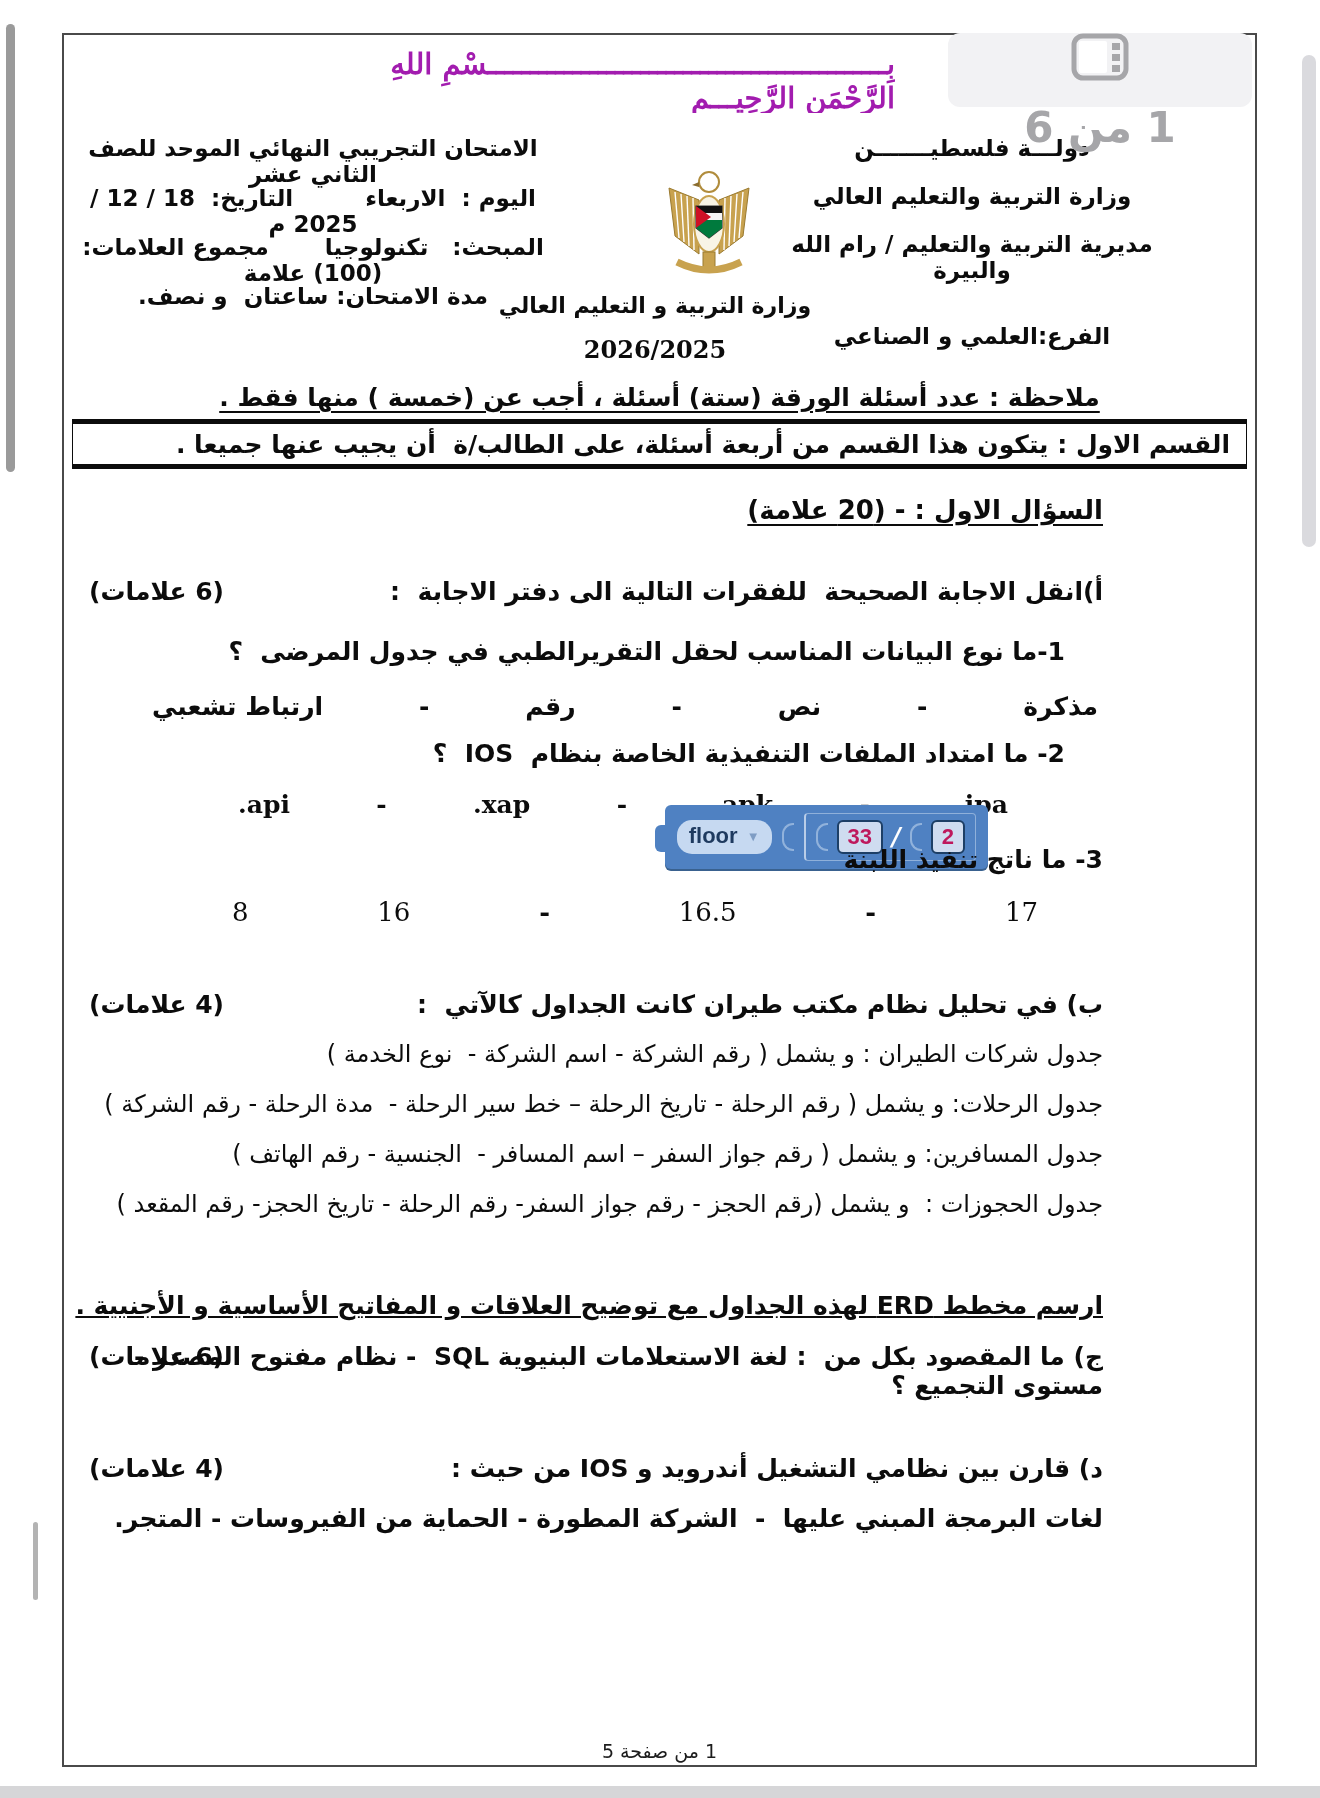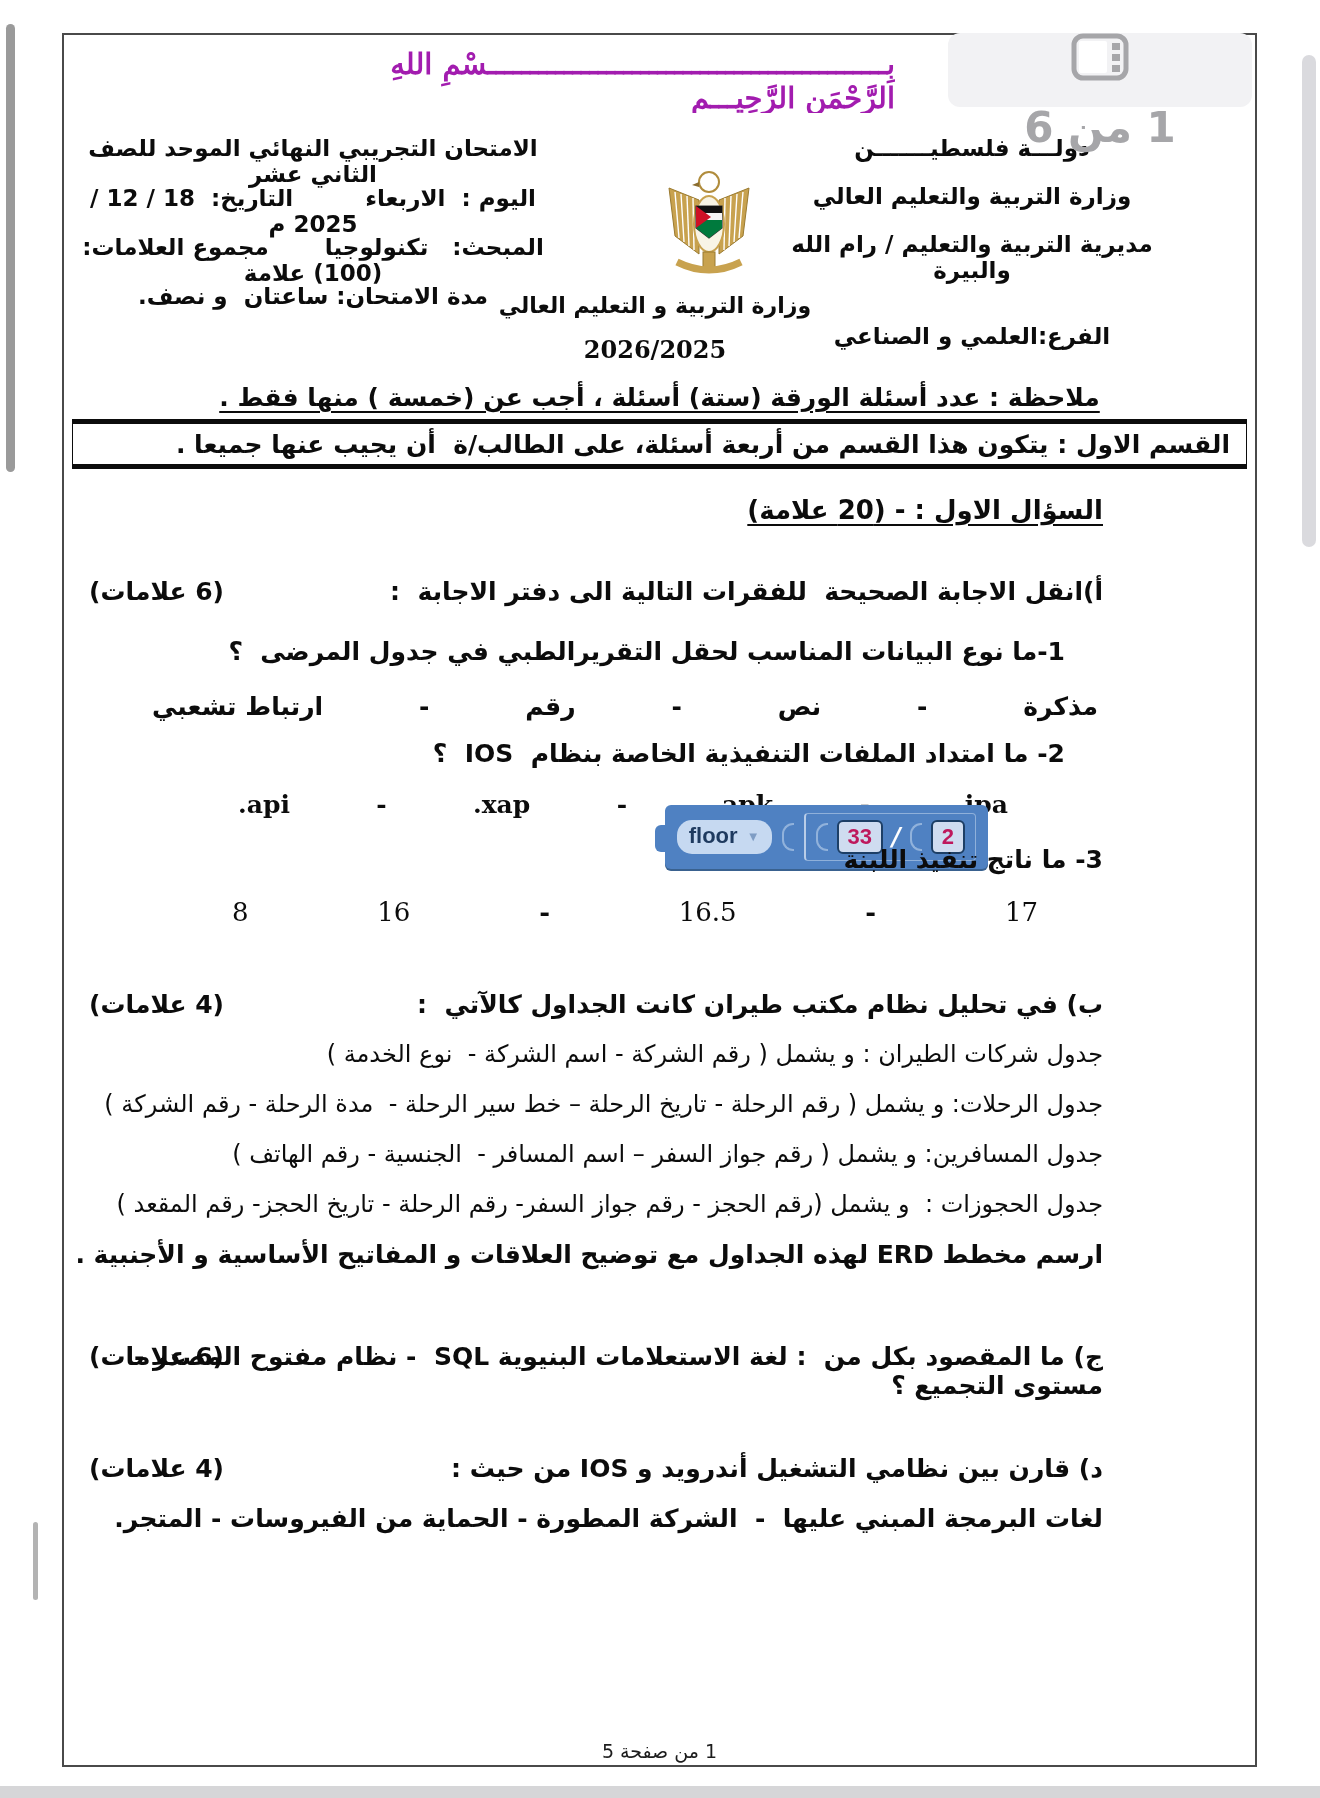--- a/index.html
+++ b/index.html
@@ -190,21 +190,21 @@
   </div>
 
   <div class="row" style="top:955px;">
     <span class="t b">ب) في تحليل نظام مكتب طيران كانت الجداول كالآتي  :</span>
     <span class="marks t">(4 علامات)</span>
   </div>
   <div class="abs t tbl" style="top:1005px;">جدول شركات الطيران : و يشمل ( رقم الشركة - اسم الشركة -  نوع الخدمة )</div>
   <div class="abs t tbl" style="top:1055px;">جدول الرحلات: و يشمل ( رقم الرحلة - تاريخ الرحلة – خط سير الرحلة -  مدة الرحلة - رقم الشركة )</div>
   <div class="abs t tbl" style="top:1155px;">جدول الحجوزات :  و يشمل (رقم الحجز - رقم جواز السفر- رقم الرحلة - تاريخ الحجز- رقم المقعد )</div>
   <div class="abs t tbl" style="top:1105px;">جدول المسافرين: و يشمل ( رقم جواز السفر – اسم المسافر -  الجنسية - رقم الهاتف )</div>
-  <div class="abs t b" style="top:1205px;right:152px;font-size:25px;">ارسم مخطط ERD لهذه الجداول مع توضيح العلاقات و المفاتيح الأساسية و الأجنبية .</div>
+  <div class="abs t b" style="top:1256px;right:152px;font-size:25px;text-decoration:underline;">ارسم مخطط ERD لهذه الجداول مع توضيح العلاقات و المفاتيح الأساسية و الأجنبية .</div>
 
   <div class="row" style="top:1307px;">
     <span class="t b">ج) ما المقصود بكل من  : لغة الاستعلامات البنيوية SQL  - نظام مفتوح المصدر - مستوى التجميع ؟</span>
     <span class="marks t">(6 علامات)</span>
   </div>
 
   <div class="row" style="top:1419px;">
     <span class="t b">د) قارن بين نظامي التشغيل أندرويد و IOS من حيث :</span>
     <span class="marks t">(4 علامات)</span>
   </div>

